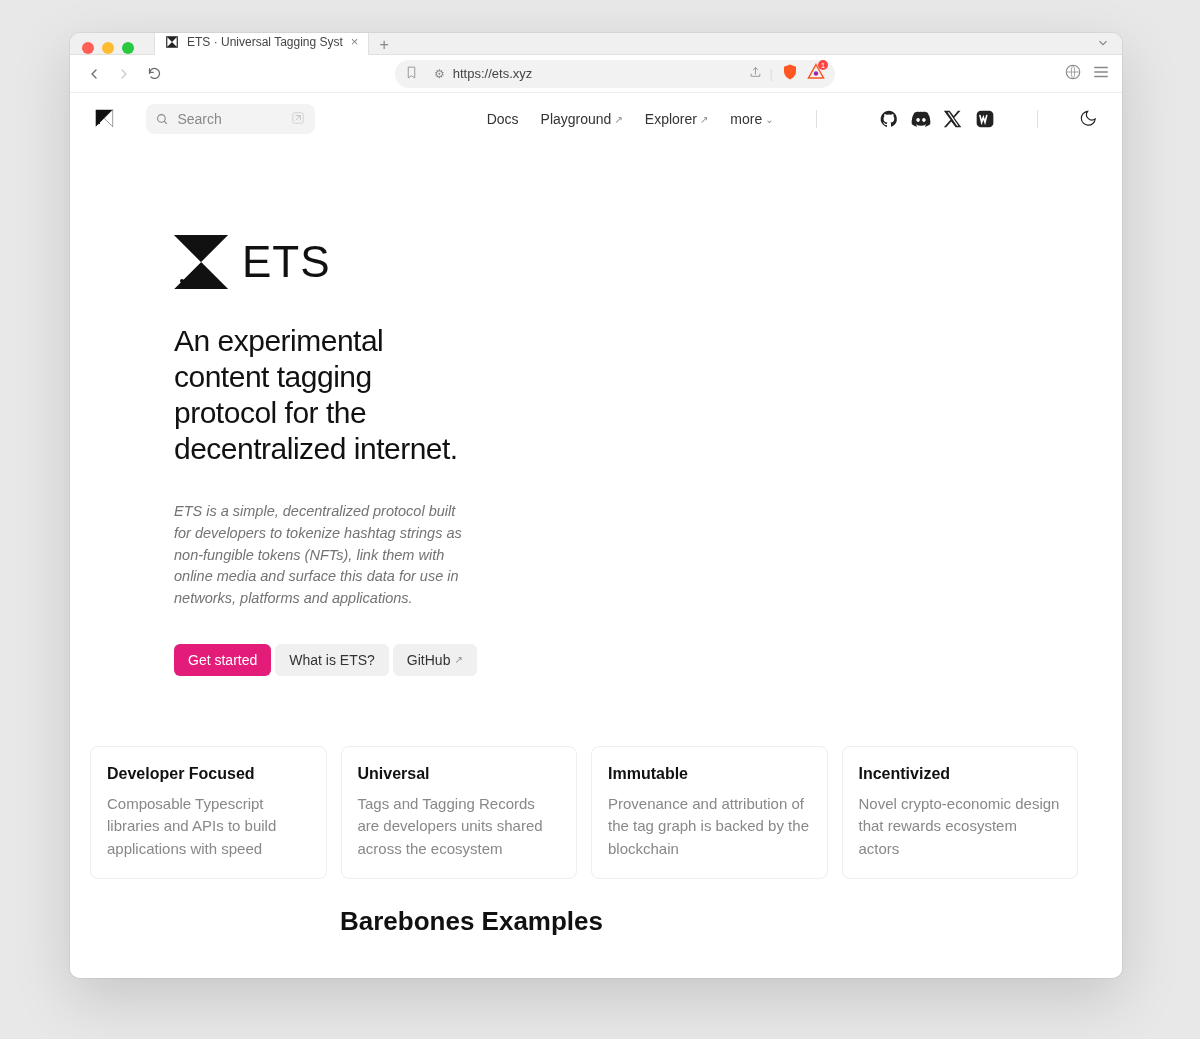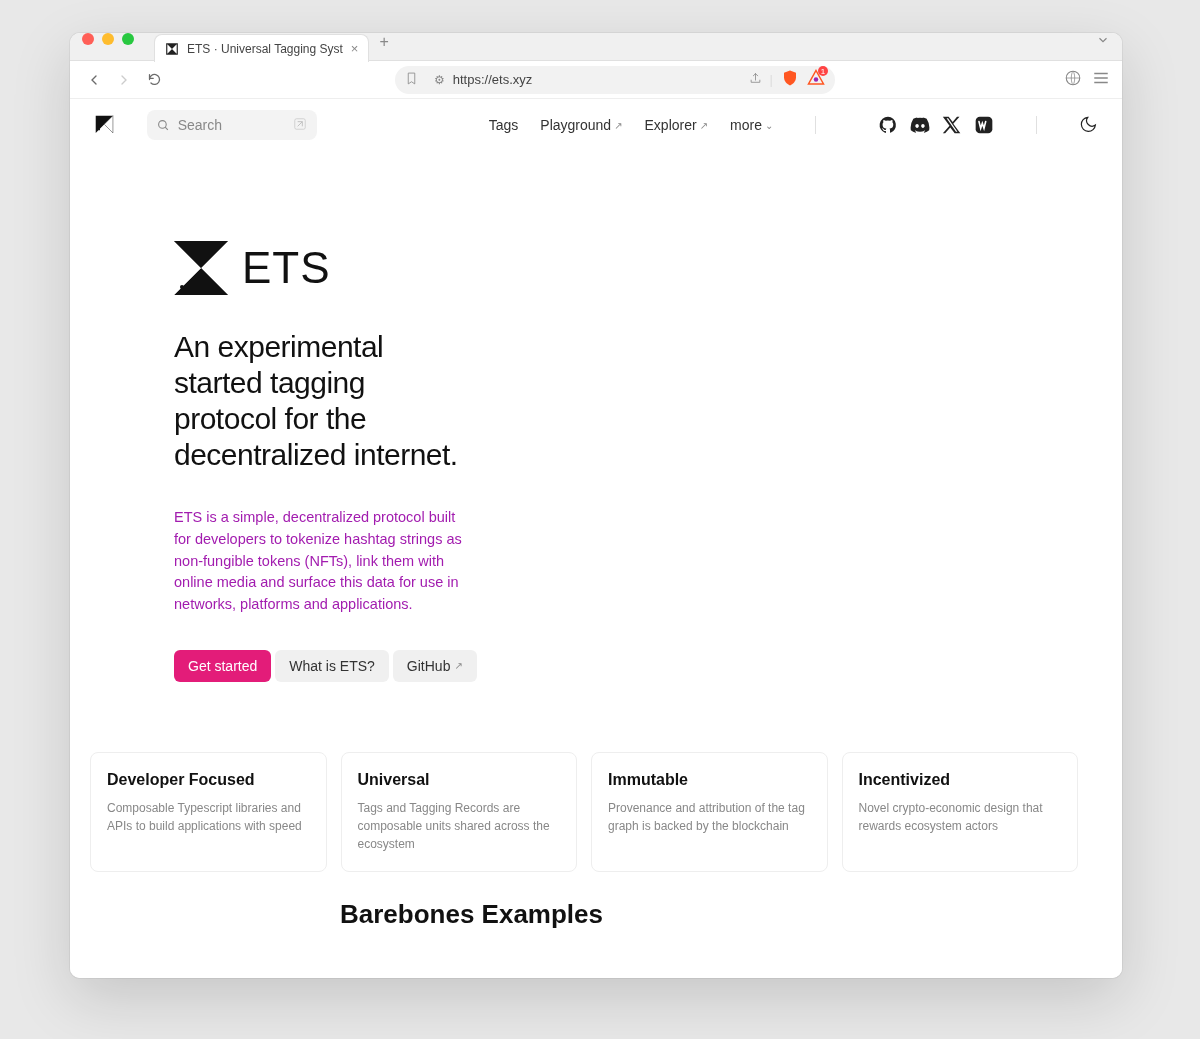--- a/index.html
+++ b/index.html
@@ -12,25 +12,25 @@
   background: #fff;
   border-radius: 10px;
   box-shadow: 0 20px 60px rgba(0,0,0,0.15), 0 0 0 1px rgba(0,0,0,0.05);
   overflow: hidden;
   display: flex;
   flex-direction: column;
 }
 
 
 .titlebar {
-  height: 28px;
+  height: 22px;
   background: #f0f0f0;
   border-bottom: 1px solid #e0e0e0;
   display: flex;
-  align-items: flex-start;
+  align-items: flex-end;
   padding: 0 12px;
   position: relative;
 }
 .traffic-lights { display: flex; gap: 8px; align-items: center; }
 .traffic-lights span { width: 12px; height: 12px; border-radius: 50%; display: block; }
 .tl-close { background: #ff5f57; }
 .tl-min { background: #febc2e; }
 .tl-max { background: #28c840; }
 
 .tab {
@@ -123,23 +123,24 @@
   font-weight: 500;
   color: #111;
   max-width: 300px;
   margin-bottom: 34px;
   letter-spacing: -0.5px;
 }
 
 .hero-desc {
   font-size: 14.5px;
   line-height: 1.5;
-  color: #a21caf;
+  color: #737373;
   max-width: 300px;
   margin-bottom: 34px;
+  font-style: italic;
 }
 
 .buttons { display: flex; gap: 4px; margin-bottom: 70px; }
 .btn {
   padding: 8px 14px;
   border-radius: 6px;
   font-size: 14px;
   font-weight: 500;
   cursor: pointer;
   border: none;
@@ -155,21 +156,21 @@
   margin-left: -84px;
   margin-right: 20px;
   margin-bottom: 27px;
 }
 .feature-card {
   border: 1px solid #eee;
   border-radius: 8px;
   padding: 18px 16px;
 }
 .feature-title { font-size: 16px; font-weight: 600; color: #111; margin-bottom: 10px; }
-.feature-desc { font-size: 12px; color: #888; line-height: 1.5; }
+.feature-desc { font-size: 15px; color: #888; line-height: 1.5; }
 
 .examples { max-width: 500px; margin: 0 auto 0 166px; }
 .examples-title { font-size: 26px; font-weight: 600; color: #111; margin-bottom: 12px; }
 
 </style>
 </head>
 <body>
 
 <div class="browser-window">
 
@@ -275,21 +276,21 @@
         <span>Search</span>
         <span class="kbd">
           <svg width="14" height="14" viewBox="0 0 24 24">
               <rect x="3" y="3" width="18" height="18" rx="3" stroke="#bbb" fill="none"></rect>
               <path d="M8 16l8-8M8 8h8v8" stroke="#bbb" stroke-width="1.5" fill="none"></path>
             </svg>
         </span>
       </div>
       <nav class="site-nav">
         <a>
-            <span>Tags</span>
+            <span>Docs</span>
           </a>
         <a>
             <span>Playground</span>
             <span class="ext-arrow">↗</span>
           </a>
         <a>
             <span>Explorer</span>
             <span class="ext-arrow">↗</span>
           </a>
         <a>
@@ -337,39 +338,39 @@
               <path d="M54 54 H0 L27 27 Z" fill="#111"></path>
               <path d="M0 0 V54 L27 27 Z" fill="#fff"></path>
               <path d="M54 0 V54 L27 27 Z" fill="#fff"></path>
               <path d="M0 0 H54 L40 14 L27 27 L14 14 Z" fill="#111"></path>
               <path d="M27 27 L40 40 L54 54 H27 Z" fill="#111"></path>
               <circle cx="8" cy="46" r="2" fill="#111"></circle>
             </svg>
         </span>
         <span class="hero-logo-text">ETS</span>
       </div>
-      <h1 class="hero-heading">An experimental started tagging protocol for the decentralized internet.</h1>
+      <h1 class="hero-heading">An experimental content tagging protocol for the decentralized internet.</h1>
       <p class="hero-desc">ETS is a simple, decentralized protocol built for developers to tokenize hashtag strings as non-fungible tokens (NFTs), link them with online media and surface this data for use in networks, platforms and applications.</p>
       <div class="buttons">
         <button class="btn btn-primary">Get started</button>
         <button class="btn btn-secondary">What is ETS?</button>
         <button class="btn btn-secondary">
             <span>GitHub</span>
             <span class="ext-arrow">↗</span>
           </button>
       </div>
 
       <div class="feature-grid">
         <div class="feature-card">
           <div class="feature-title">Developer Focused</div>
           <div class="feature-desc">Composable Typescript libraries and APIs to build applications with speed</div>
         </div>
         <div class="feature-card">
           <div class="feature-title">Universal</div>
-          <div class="feature-desc">Tags and Tagging Records are composable units shared across the ecosystem</div>
+          <div class="feature-desc">Tags and Tagging Records are developers units shared across the ecosystem</div>
         </div>
         <div class="feature-card">
           <div class="feature-title">Immutable</div>
           <div class="feature-desc">Provenance and attribution of the tag graph is backed by the blockchain</div>
         </div>
         <div class="feature-card">
           <div class="feature-title">Incentivized</div>
           <div class="feature-desc">Novel crypto-economic design that rewards ecosystem actors</div>
         </div>
       </div>

